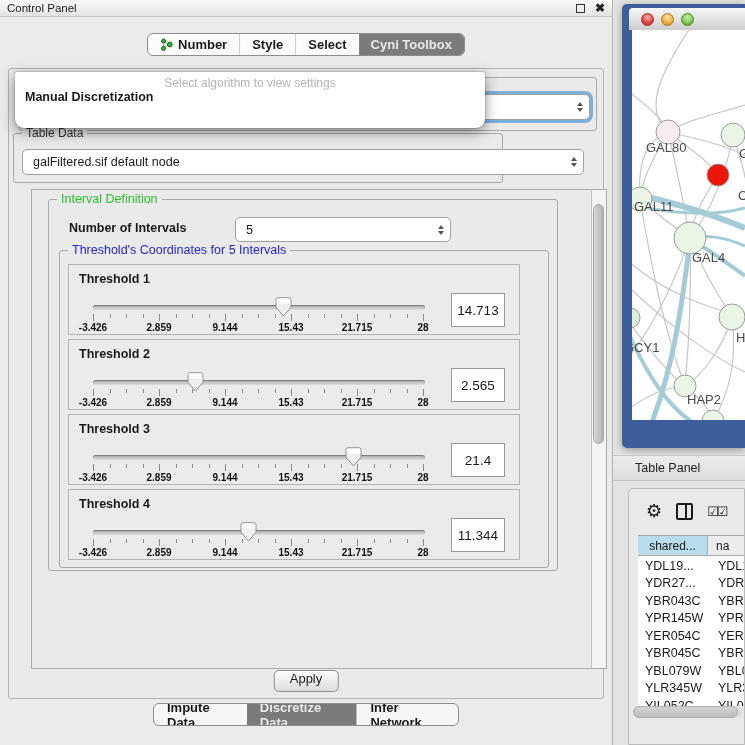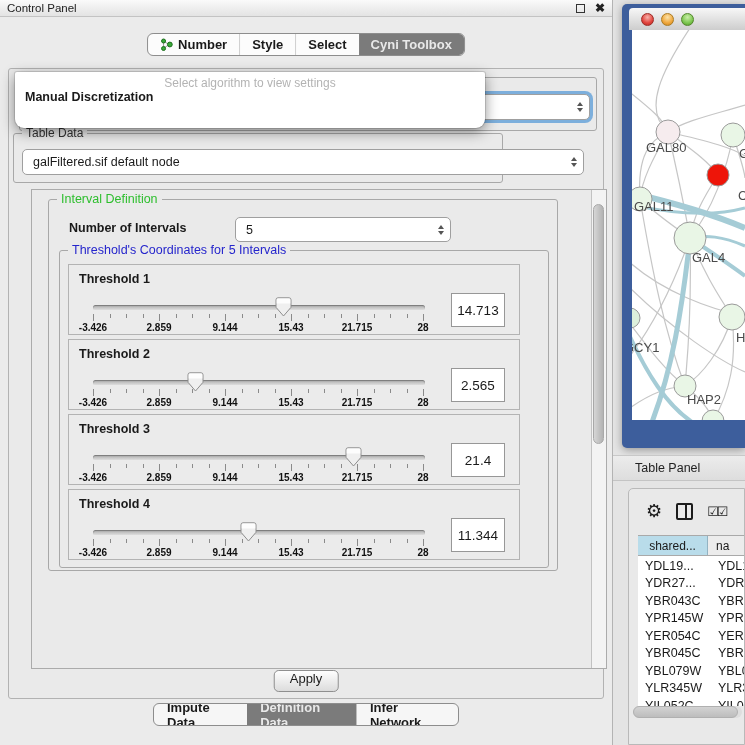--- a/index.html
+++ b/index.html
@@ -386,21 +386,21 @@
     <div class="abs applybtn">
       <span>Apply</span>
     </div>
   </div>
 
   <div class="abs bottom-tabbar" id="bottom-tabbar">
       <div class="tab">
         <span>Impute Data</span>
       </div>
       <div class="tab selected">
-        <span>Definition Data</span>
+        <span>Discretize Data</span>
       </div>
       <div class="tab">
         <span>Infer Network</span>
       </div>
     </div>
 </div>
 
 <div class="abs netwin">
   <div class="net-titlebar">
     <span class="light red"></span>

